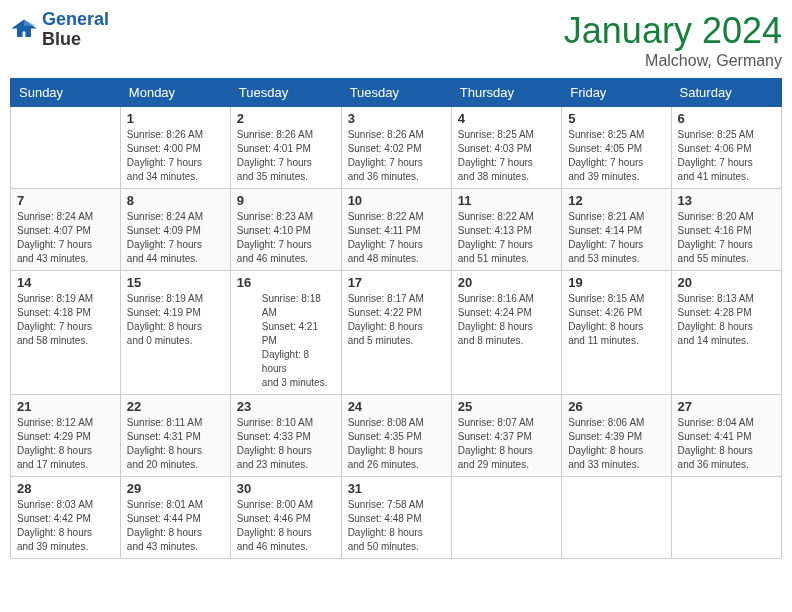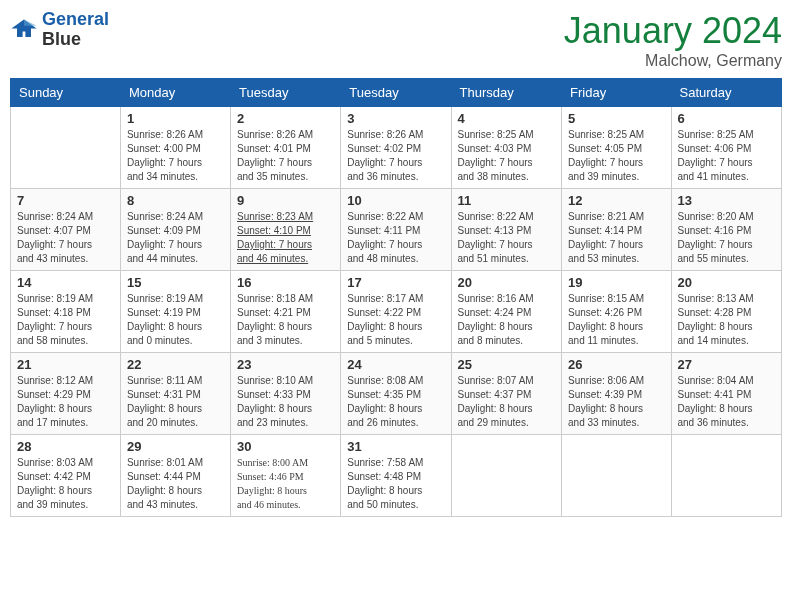--- a/index.html
+++ b/index.html
@@ -173,21 +173,21 @@
         </td>
         <td>
           <div class="day-number">8</div>
           <div class="day-info" style="white-space: pre-line;">Sunrise: 8:24 AM
 Sunset: 4:09 PM
 Daylight: 7 hours
 and 44 minutes.</div>
         </td>
         <td>
           <div class="day-number">9</div>
-          <div class="day-info" style="white-space: pre-line; text-decoration: underline;">Sunrise: 8:23 AM
+          <div class="day-info" style="white-space: pre-line;">Sunrise: 8:23 AM
 Sunset: 4:10 PM
 Daylight: 7 hours
 and 46 minutes.</div>
         </td>
         <td>
           <div class="day-number">10</div>
           <div class="day-info" style="white-space: pre-line;">Sunrise: 8:22 AM
 Sunset: 4:11 PM
 Daylight: 7 hours
 and 48 minutes.</div>
@@ -224,21 +224,21 @@
         </td>
         <td>
           <div class="day-number">15</div>
           <div class="day-info" style="white-space: pre-line;">Sunrise: 8:19 AM
 Sunset: 4:19 PM
 Daylight: 8 hours
 and 0 minutes.</div>
         </td>
         <td>
           <div class="day-number">16</div>
-          <div class="day-info" style="white-space: pre-line;">Sunrise: 8:18 AM
+          <div class="day-info" style="white-space: pre-line; margin-left: 25px;">Sunrise: 8:18 AM
 Sunset: 4:21 PM
 Daylight: 8 hours
 and 3 minutes.</div>
         </td>
         <td>
           <div class="day-number">17</div>
           <div class="day-info" style="white-space: pre-line;">Sunrise: 8:17 AM
 Sunset: 4:22 PM
 Daylight: 8 hours
 and 5 minutes.</div>
@@ -326,21 +326,21 @@
         </td>
         <td>
           <div class="day-number">29</div>
           <div class="day-info" style="white-space: pre-line;">Sunrise: 8:01 AM
 Sunset: 4:44 PM
 Daylight: 8 hours
 and 43 minutes.</div>
         </td>
         <td>
           <div class="day-number">30</div>
-          <div class="day-info" style="white-space: pre-line; font-family: Liberation Serif, serif;">Sunrise: 8:00 AM
+          <div class="day-info" style="white-space: pre-line;">Sunrise: 8:00 AM
 Sunset: 4:46 PM
 Daylight: 8 hours
 and 46 minutes.</div>
         </td>
         <td>
           <div class="day-number">31</div>
           <div class="day-info" style="white-space: pre-line;">Sunrise: 7:58 AM
 Sunset: 4:48 PM
 Daylight: 8 hours
 and 50 minutes.</div>

